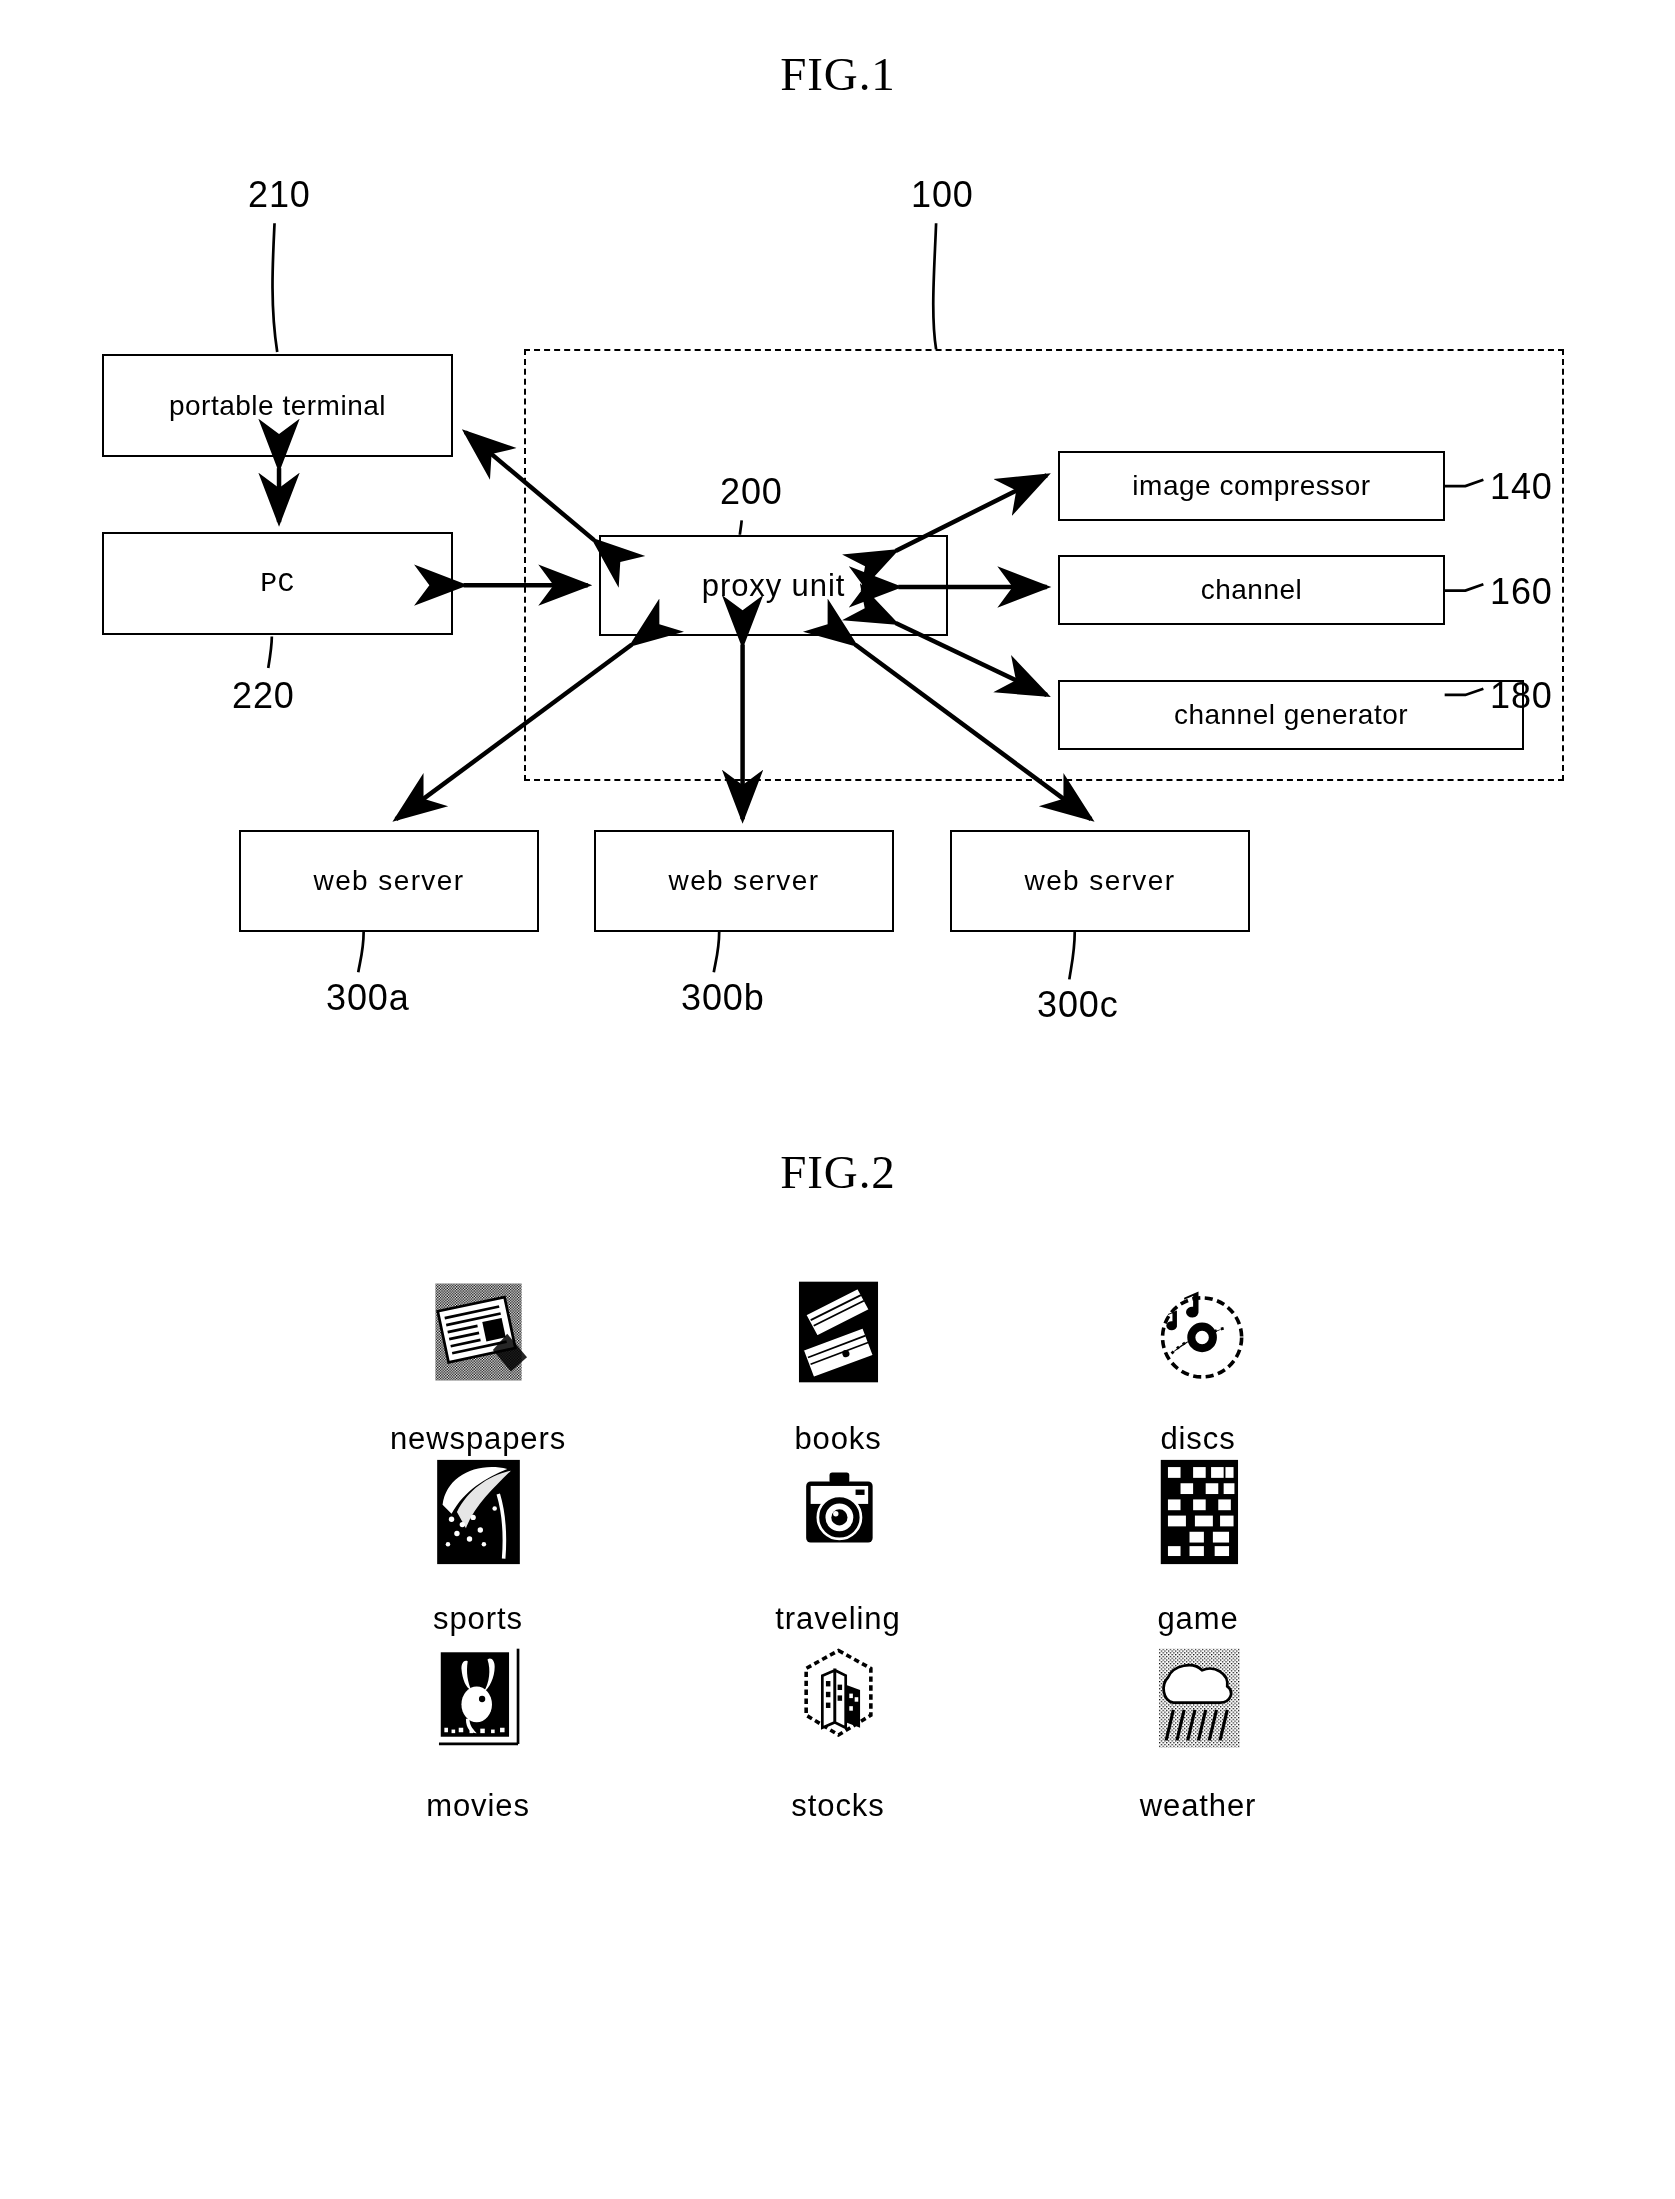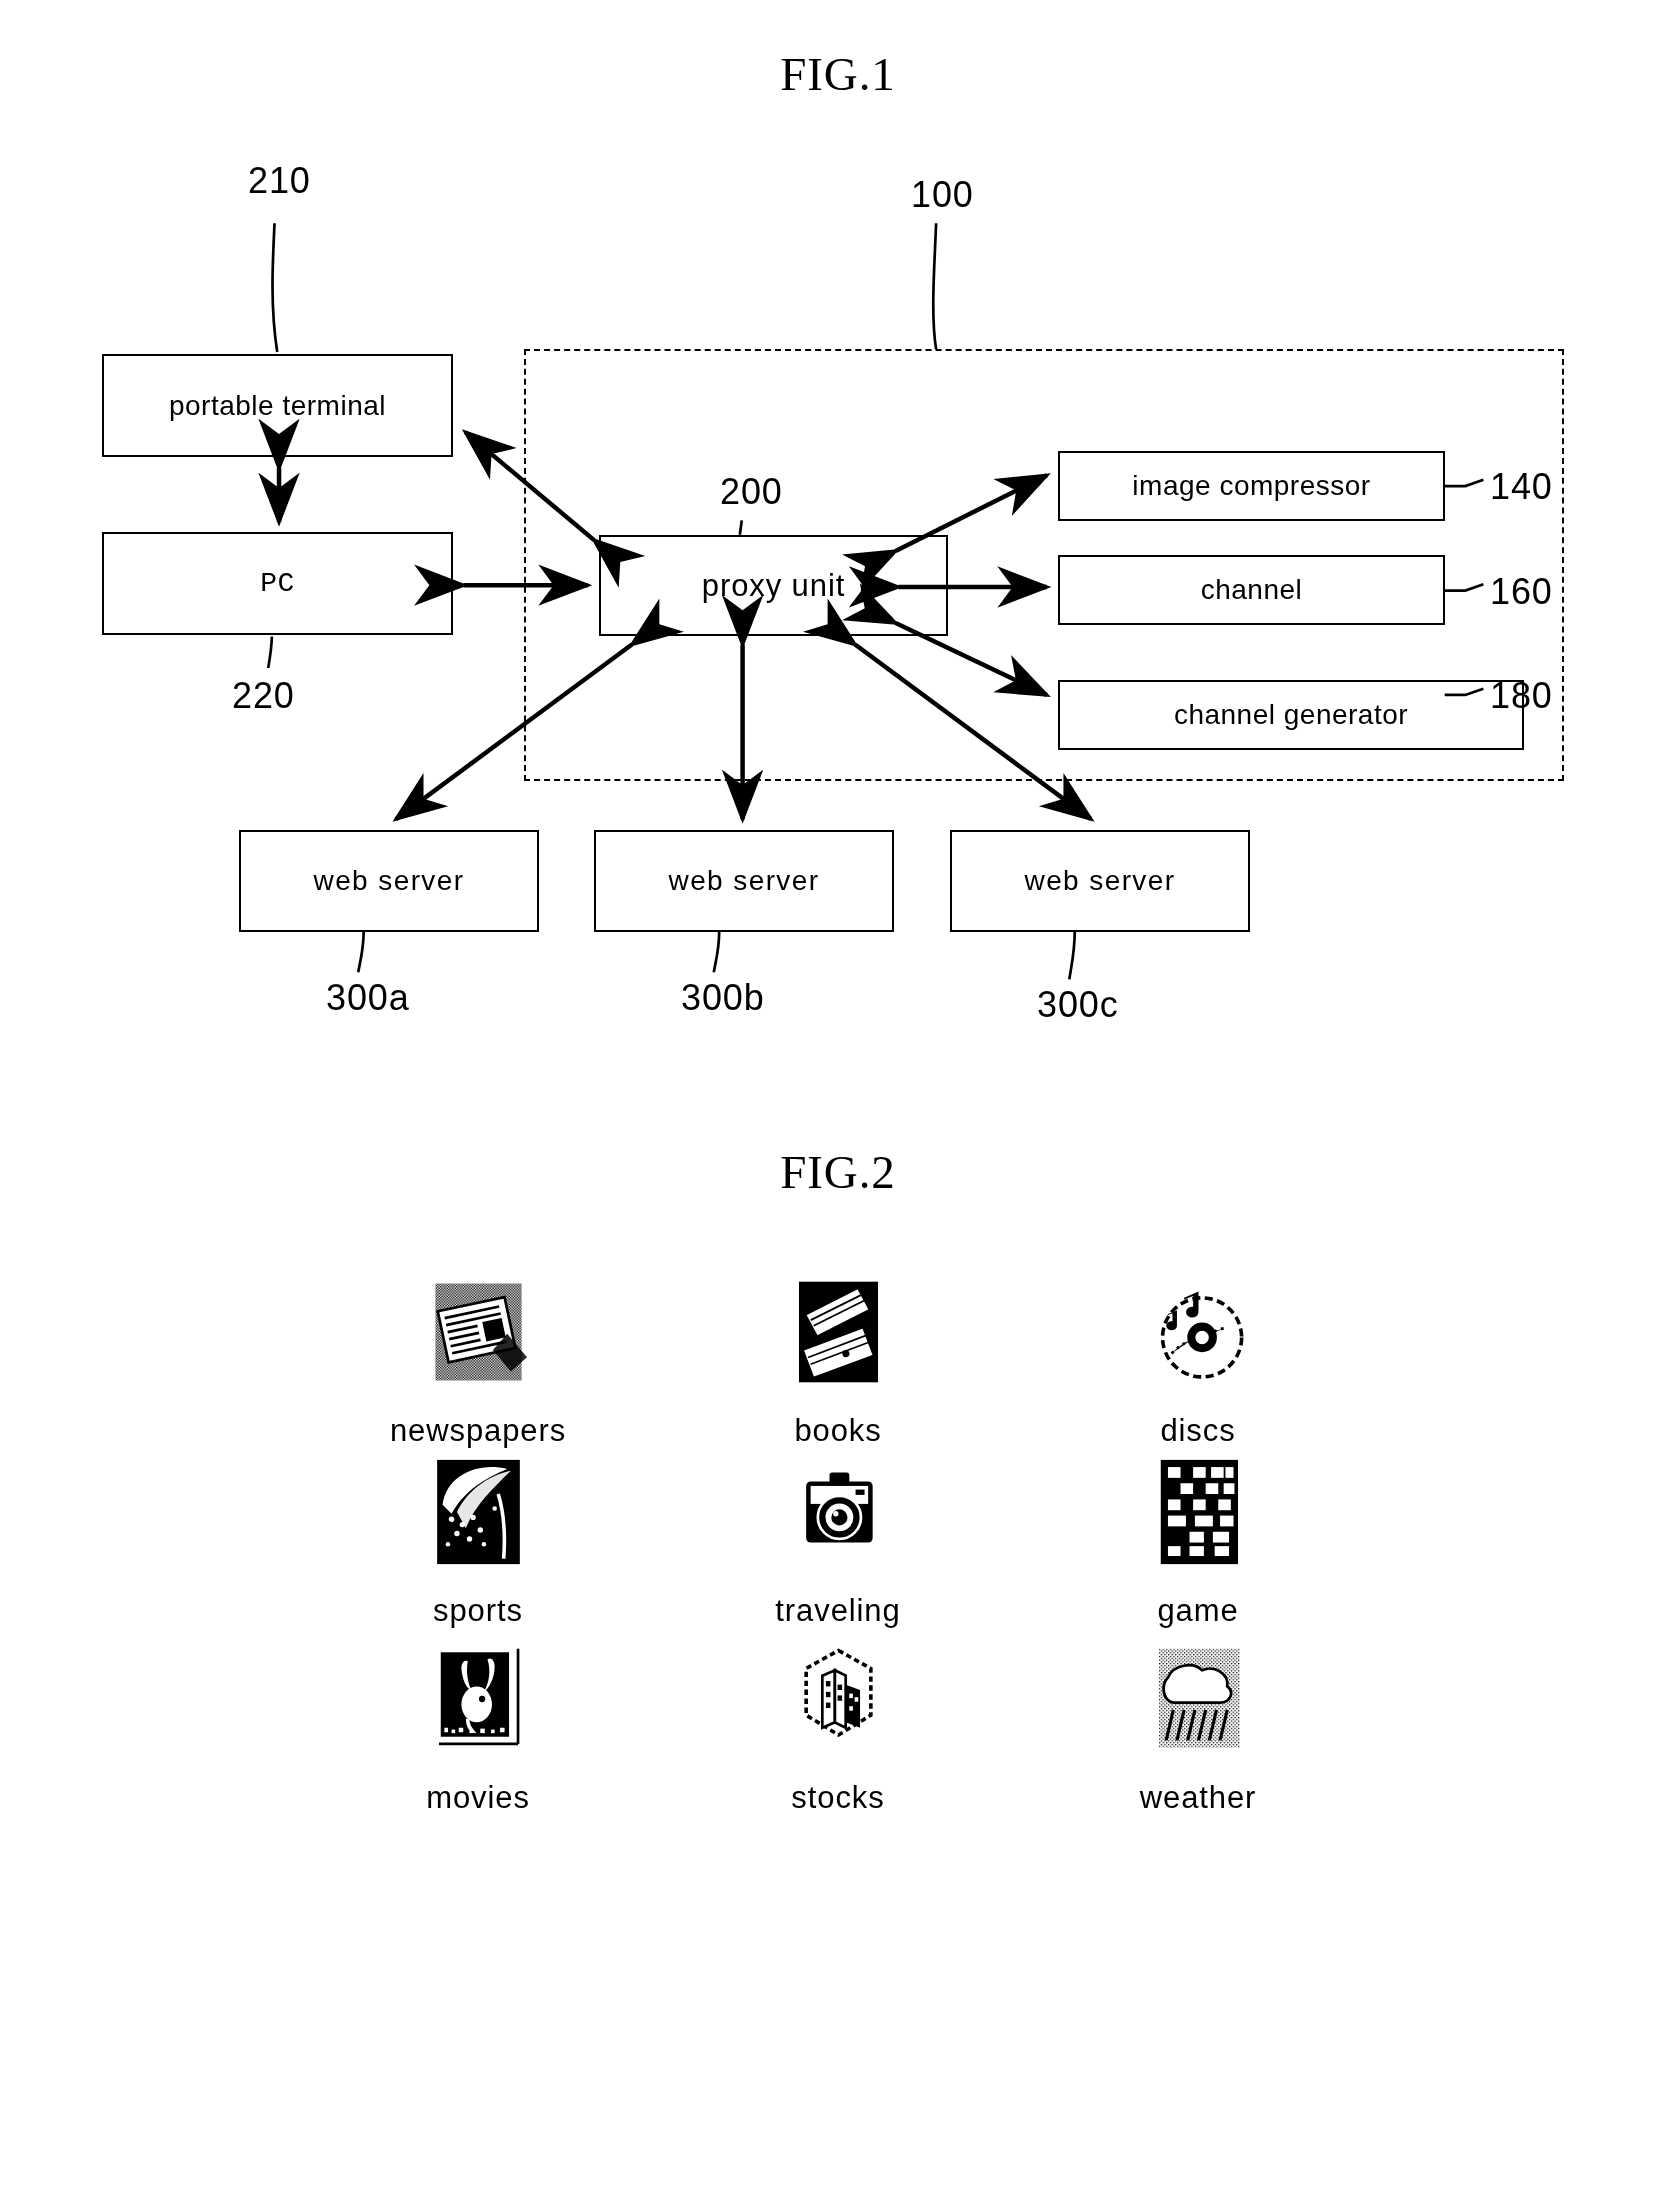--- a/index.html
+++ b/index.html
@@ -48,21 +48,21 @@
   
   #icon-grid{position:absolute;left:298px;top:1278px;width:1080px;}
   .icon-row{display:flex;width:100%;}
   .icon-cell{
     flex:1 1 0;display:flex;flex-direction:column;align-items:center;
   }
   .icon-art{
     width:115px;height:108px;position:relative;display:block;
   }
   .icon-label{
-    margin-top:27px;font-size:31px;letter-spacing:0.9px;color:#000;
+    margin-top:35px;font-size:31px;letter-spacing:0.9px;color:#000;
     font-family:"Liberation Sans", sans-serif;
   }
   .r1{height:180px;} .r2{height:187px;} .r3{height:194px;}
 </style>
 </head>
 <body>
 
 <div class="page">
 
   <div class="fig-title" id="fig1-title">FIG.1</div>
@@ -98,21 +98,21 @@
   </div>
 
   <div class="box wide-sp" id="box-web-server-b" style="left:594px;top:830px;width:300px;height:102px;">
     <span>web  server</span>
   </div>
 
   <div class="box wide-sp" id="box-web-server-c" style="left:950px;top:830px;width:300px;height:102px;">
     <span>web  server</span>
   </div>
 
-  <div class="ref" style="left:248px;top:160px;">210</div>
+  <div class="ref" style="left:248px;top:174px;">210</div>
   <div class="ref" style="left:232px;top:675px;">220</div>
   <div class="ref" style="left:911px;top:174px;">100</div>
   <div class="ref" style="left:720px;top:471px;">200</div>
   <div class="ref" style="left:1490px;top:466px;">140</div>
   <div class="ref" style="left:1490px;top:571px;">160</div>
   <div class="ref" style="left:1490px;top:675px;">180</div>
   <div class="ref" style="left:326px;top:977px;">300a</div>
   <div class="ref" style="left:681px;top:977px;">300b</div>
   <div class="ref" style="left:1037px;top:984px;">300c</div>
 

